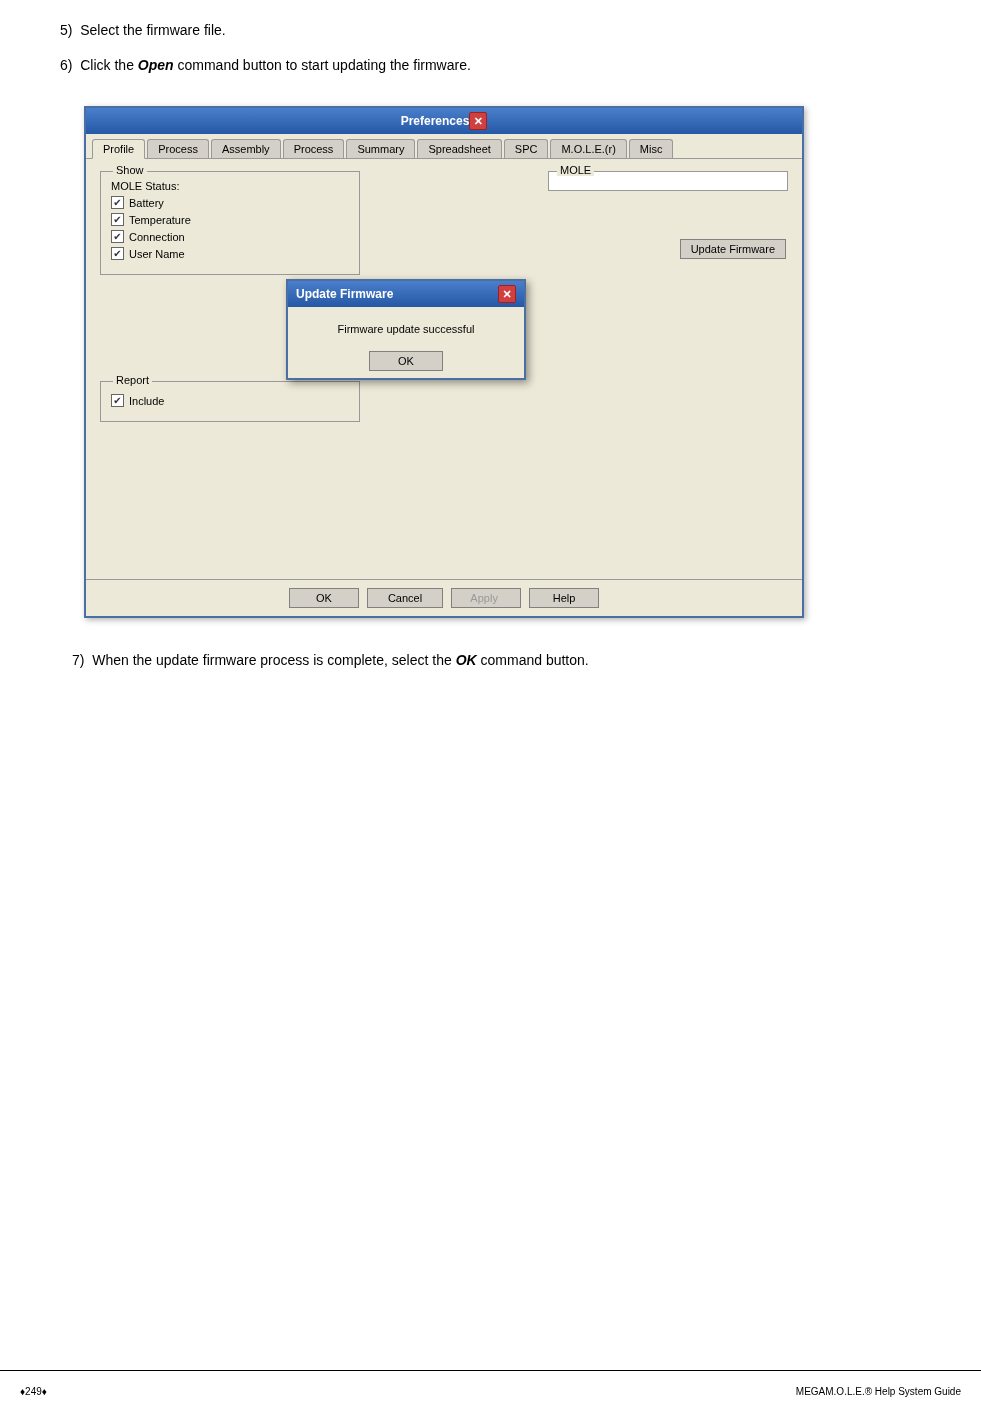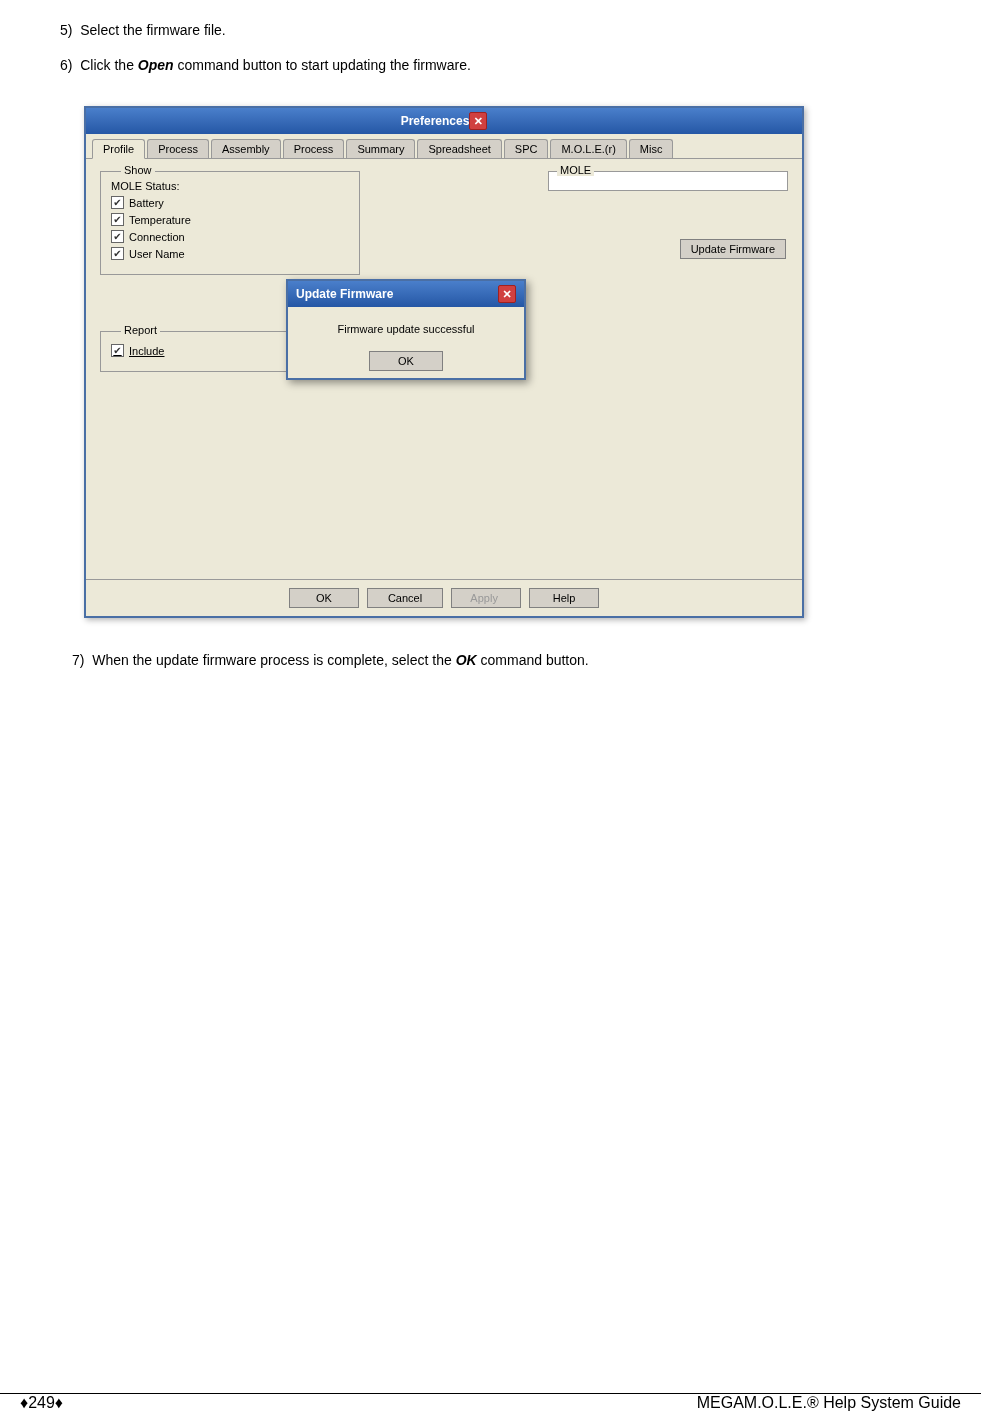--- a/index.html
+++ b/index.html
@@ -116,21 +116,21 @@
       border: 1px solid #999;
       padding: 8px 10px 10px 10px;
       margin-bottom: 10px;
       background: #ece9d8;
       position: relative;
     }
 
     .group-box-label {
       position: absolute;
       top: -8px;
-      left: 20px;
+      left: 12px;
       background: #ece9d8;
       padding: 0 3px;
       font-size: 11px;
     }
 
     .group-box-mole {
       position: absolute;
       right: 14px;
       top: 12px;
       width: 240px;
@@ -259,22 +259,22 @@
     }
 
     .page-footer {
       position: absolute;
       bottom: 0;
       left: 0;
       right: 0;
       border-top: 1px solid #000;
       display: flex;
       justify-content: space-between;
-      padding: 0 20px;
-      font-size: 16px;
+      padding: 15px 20px;
+      font-size: 10px;
     }
 
     .step7-text {
       margin-top: 8px;
       margin-left: 12px;
     }
 
     .mole-status-label {
       font-size: 11px;
       margin-bottom: 4px;
@@ -340,21 +340,21 @@
           <div class="checkbox-row">
             <div class="checkbox-icon">✔</div>
             <span>User Name</span>
           </div>
         </div>
 
         <div class="group-box-mole">
           <span class="group-box-mole-label">MOLE</span>
         </div>
 
-        <div class="group-box report-group" style="margin-top: 56px; text-decoration: underline;">
+        <div class="group-box report-group" style="margin-top: 106px;">
           <span class="group-box-label">Report</span>
           <div class="checkbox-row">
             <div class="checkbox-icon">✔</div>
             <span>Include</span>
           </div>
         </div>
 
         <button class="update-firmware-btn">Update Firmware</button>
 
         <div class="update-dialog">

